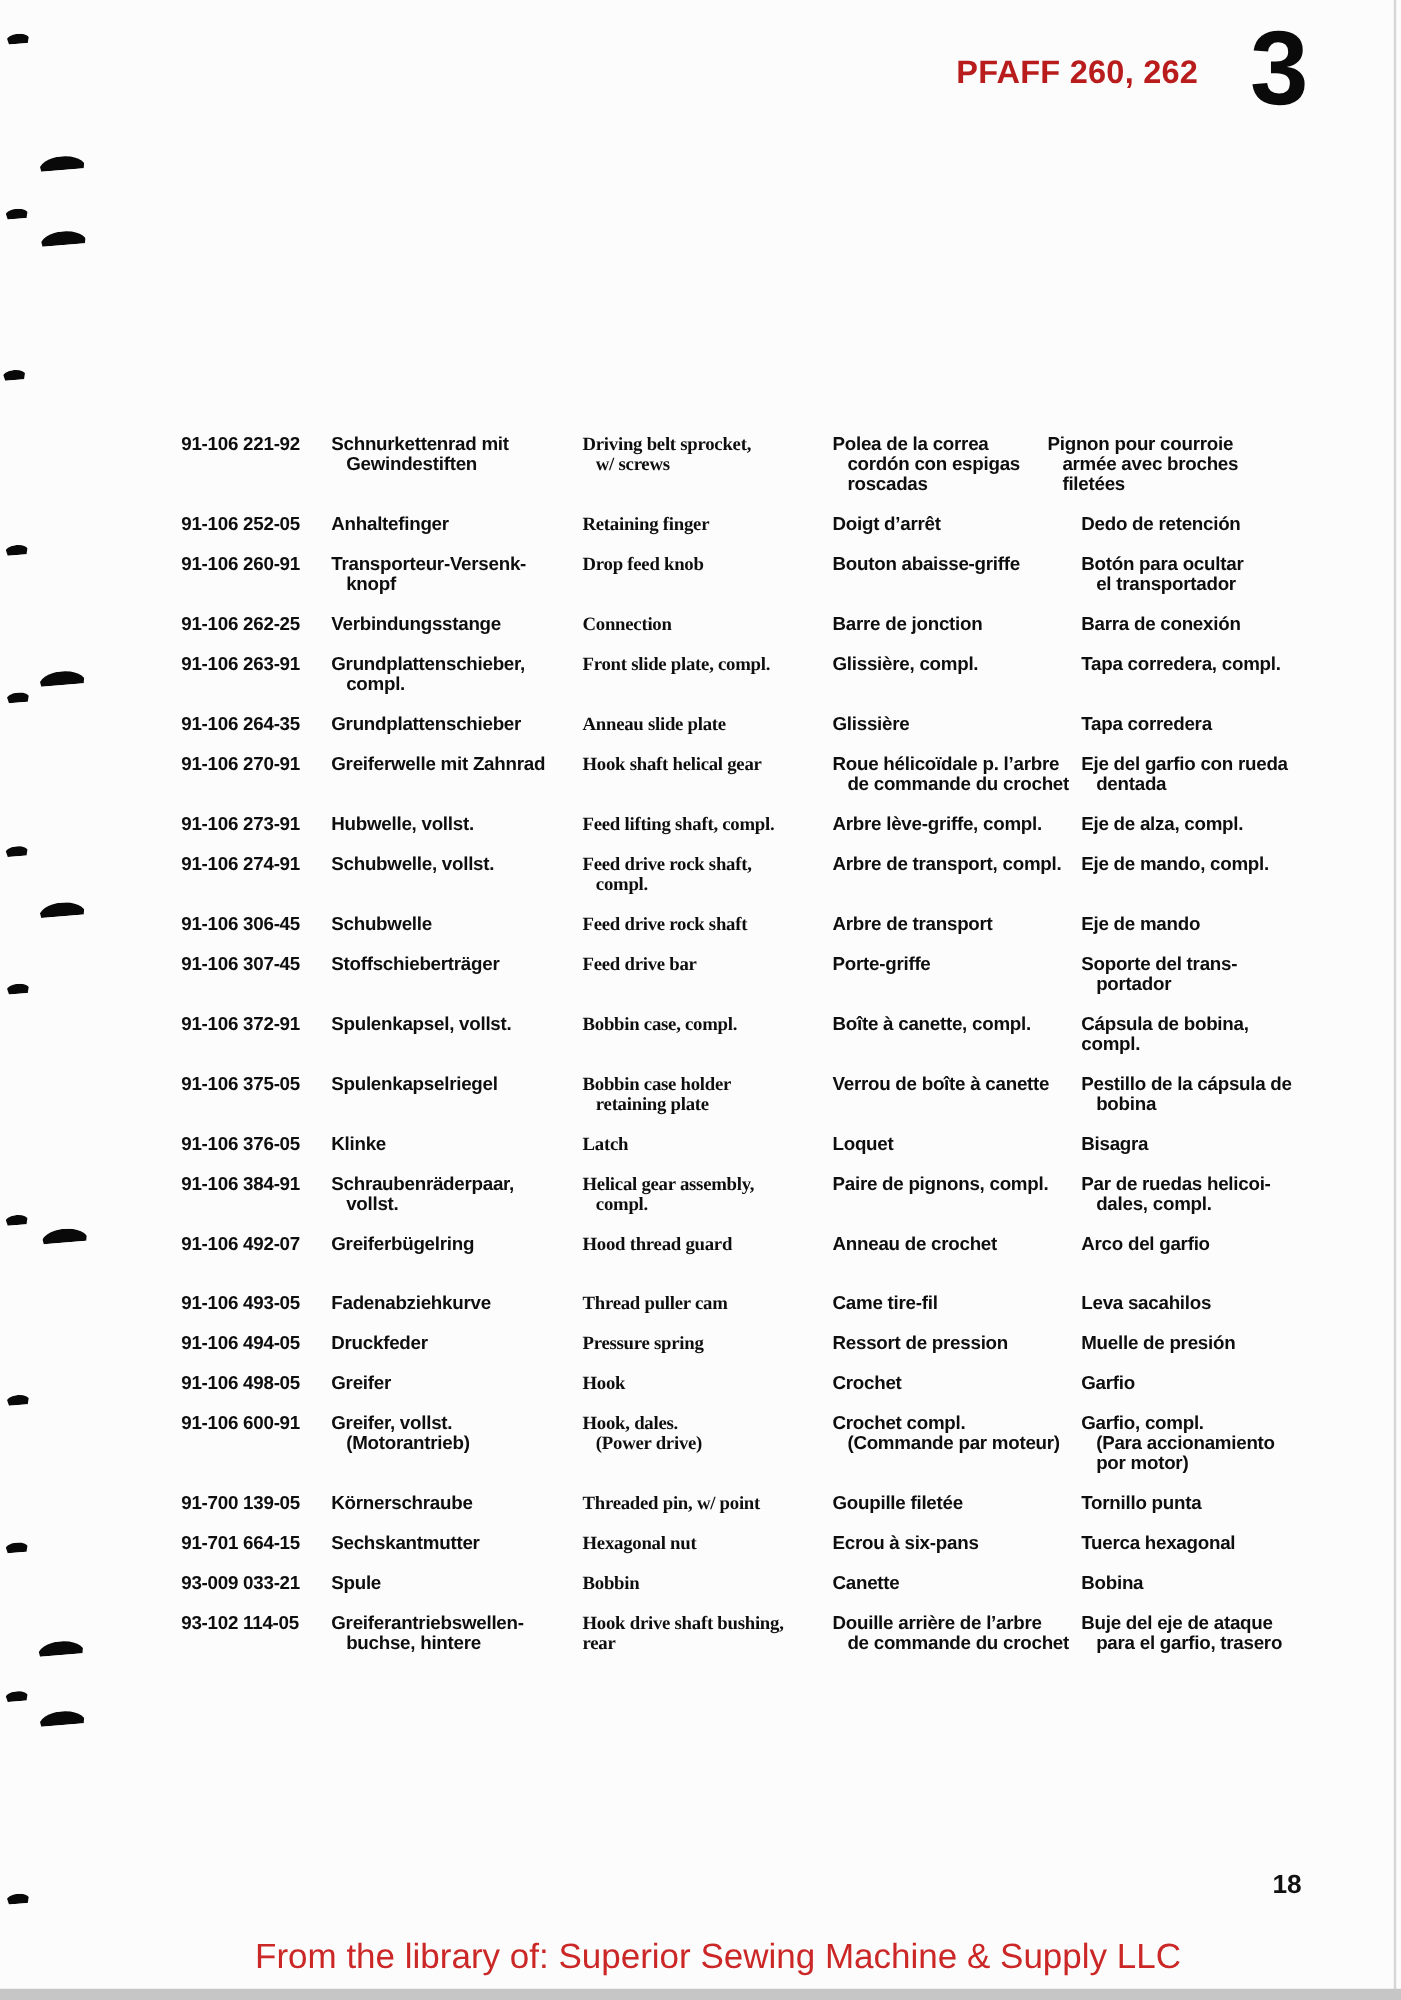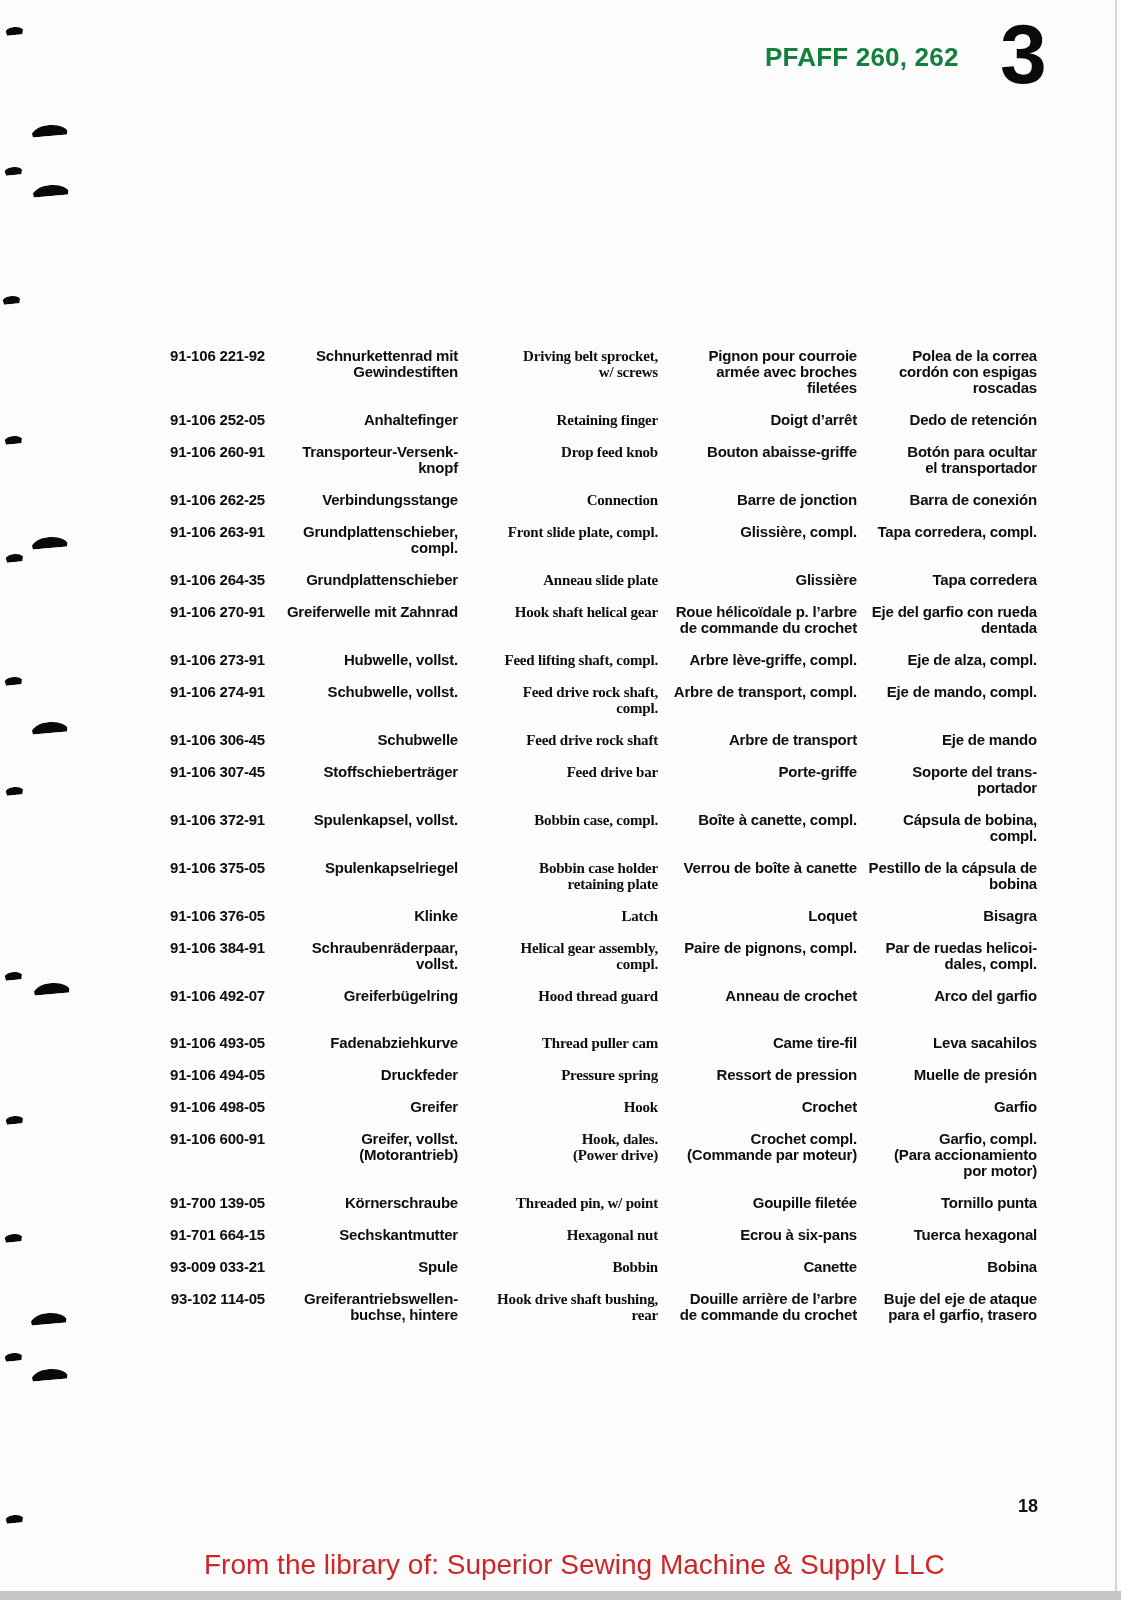--- a/index.html
+++ b/index.html
@@ -16,21 +16,21 @@
   }
 
   
   .model-title {
     position: absolute;
     left: 765px;
     top: 42px;
     font-size: 26px;
     font-weight: 700;
     letter-spacing: 0.2px;
-    color: #15803d;
+    color: #b91c1c;
     white-space: nowrap;
   }
   .section-number {
     position: absolute;
     left: 1000px;
     top: 12px;
     font-size: 84px;
     font-weight: 700;
     line-height: 1;
     color: #0a0a0a;
@@ -40,21 +40,20 @@
   .parts-table {
     position: absolute;
     left: 145px;
     top: 348px;
     width: 910px;
   }
   .row {
     display: flex;
     align-items: flex-start;
     margin-bottom: 16px;
-    text-align: right;
   }
   .row.gap-lg { margin-bottom: 31px; }
   .cell {
     font-size: 15px;
     line-height: 16px;
     font-weight: 700;
     letter-spacing: -0.2px;
     white-space: pre-wrap;
     color: #0e0e0e;
   }
@@ -71,21 +70,21 @@
     top: 1549px;
     font-size: 28px;
     font-weight: 400;
     color: #cc2727;
     white-space: nowrap;
   }
   .page-number {
     position: absolute;
     left: 1018px;
     top: 1496px;
-    font-size: 18px;
+    font-size: 21px;
     font-weight: 700;
   }
 
   
   .right-rule {
     position: absolute;
     left: 1115px;
     top: 0;
     width: 2px;
     height: 1600px;
@@ -117,26 +116,26 @@
   <div class="model-title">PFAFF 260, 262</div>
   <div class="section-number">3</div>
 
   <div class="parts-table">
       <div class="row">
         <div class="cell c-part">91-106 221-92</div>
         <div class="cell c-de">Schnurkettenrad mit
    Gewindestiften</div>
         <div class="cell c-en">Driving belt sprocket,
    w/ screws</div>
+        <div class="cell c-es">Polea de la correa
+   cordón con espigas
+   roscadas</div>
         <div class="cell c-fr">Pignon pour courroie
    armée avec broches
    filetées</div>
-        <div class="cell c-es">Polea de la correa
-   cordón con espigas
-   roscadas</div>
       </div>
       <div class="row">
         <div class="cell c-part">91-106 252-05</div>
         <div class="cell c-de">Anhaltefinger</div>
         <div class="cell c-en">Retaining finger</div>
         <div class="cell c-fr">Doigt d’arrêt</div>
         <div class="cell c-es">Dedo de retención</div>
       </div>
       <div class="row">
         <div class="cell c-part">91-106 260-91</div>

